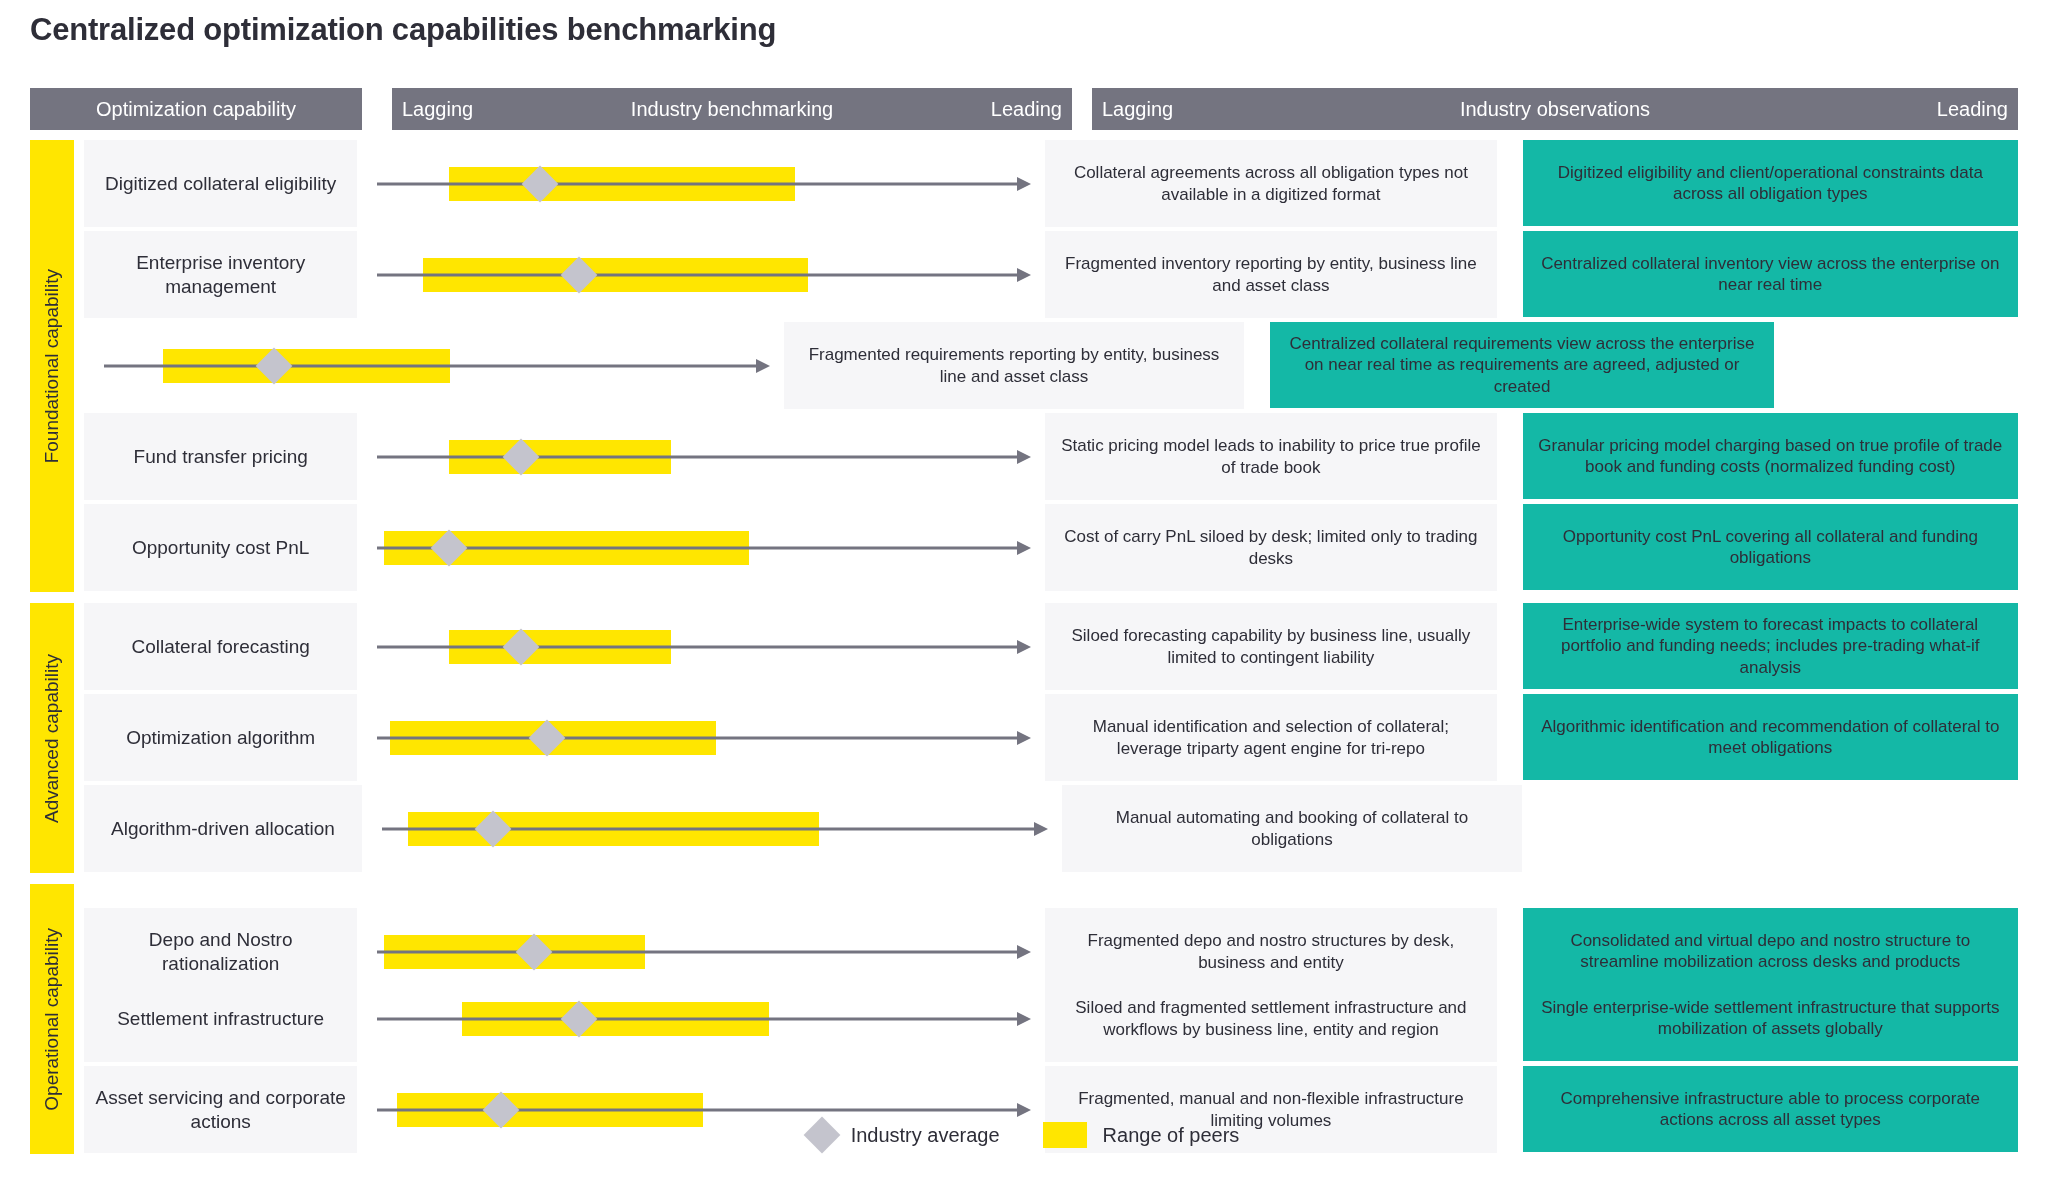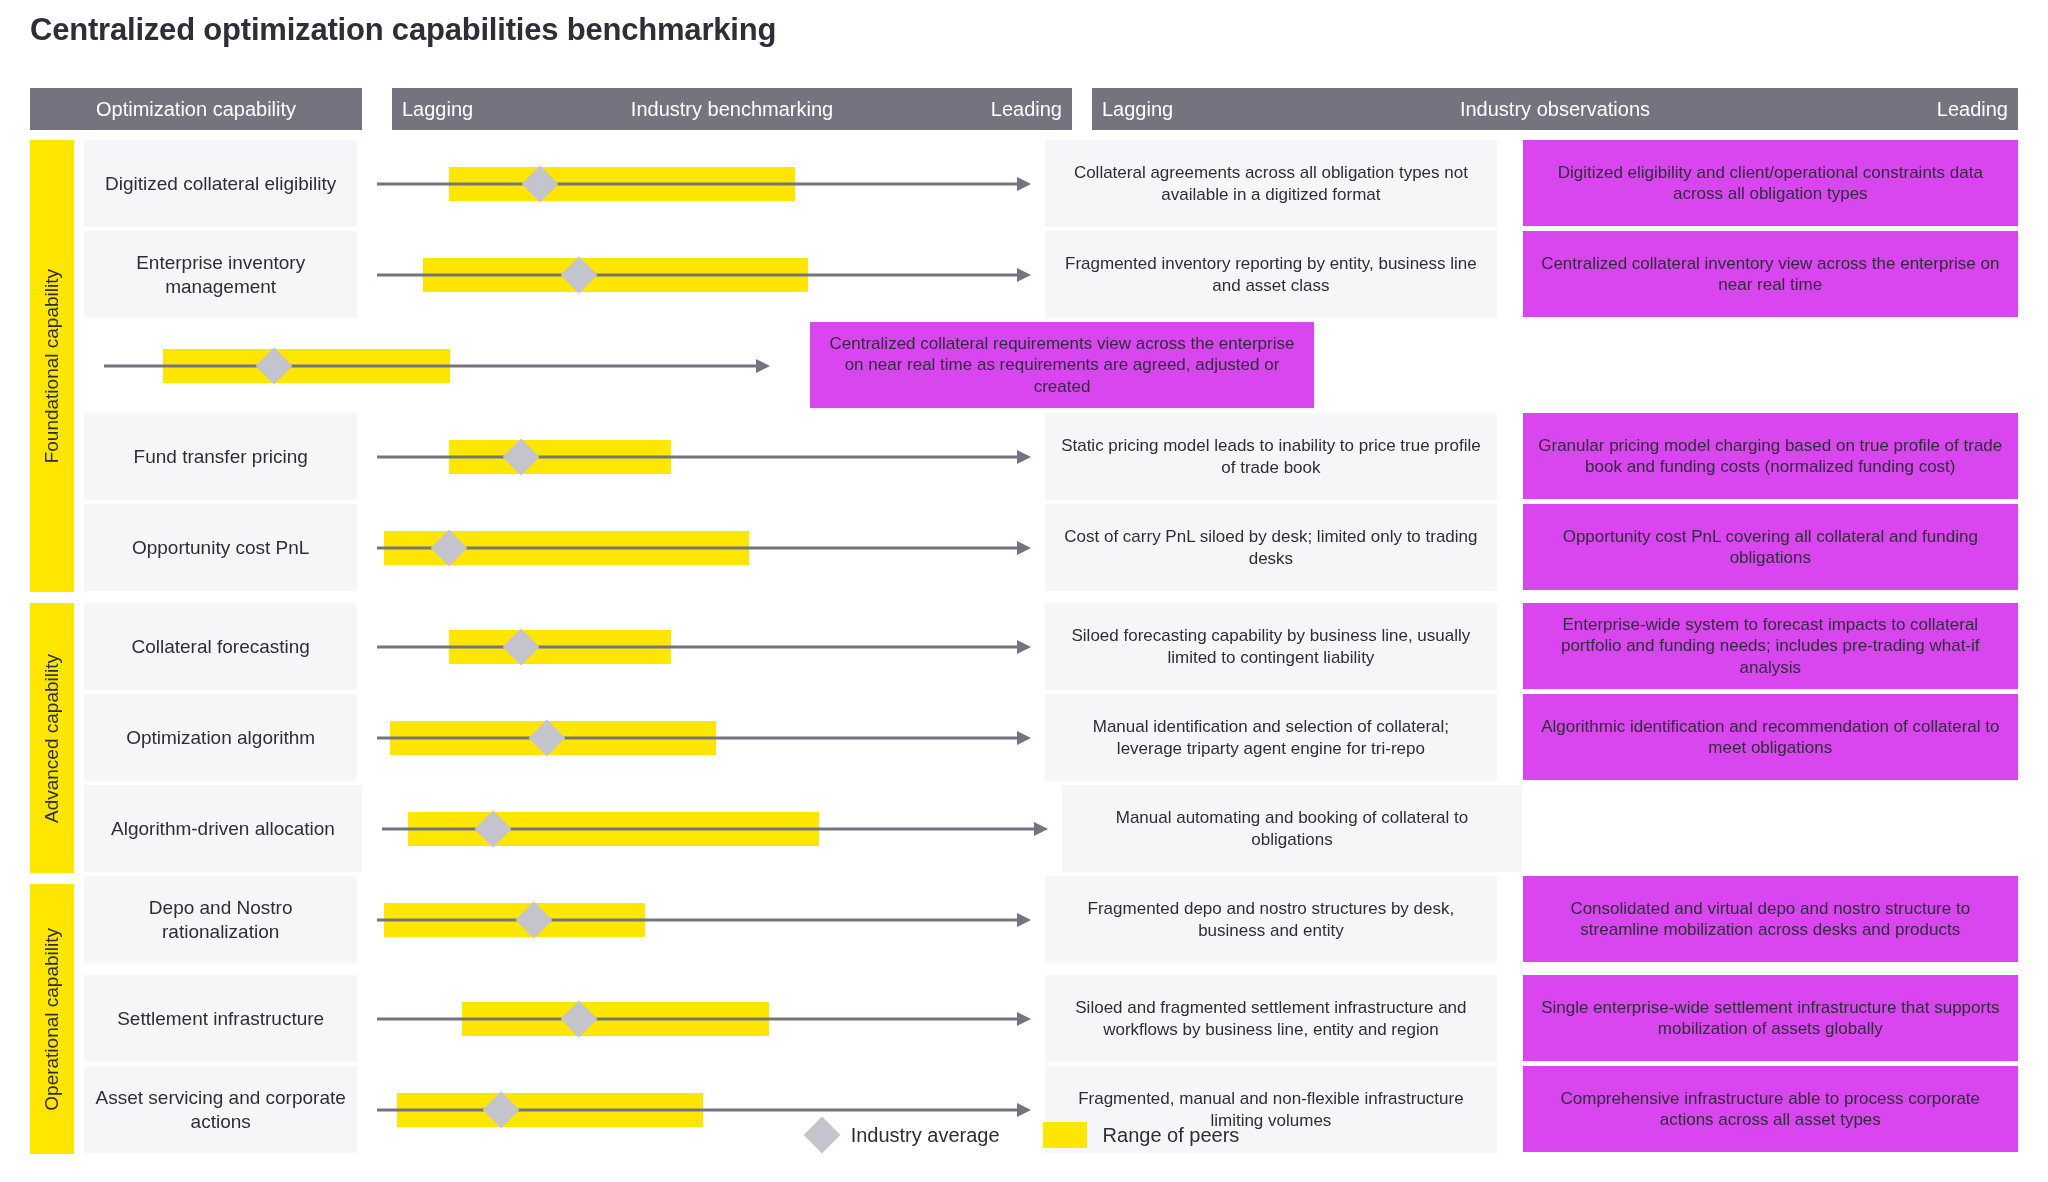--- a/index.html
+++ b/index.html
@@ -135,21 +135,21 @@
     text-align: center;
     font-size: 17px;
     color: #2e2e38;
     padding: 6px 14px;
     line-height: 1.25;
     border-bottom: 1px solid #ffffff;
   }
   .spacer { width: 26px; }
   .cell-lead {
     width: 504px;
-    background: #d946ef;
+    background: #14b8a6;
     display: flex; align-items: center; justify-content: center;
     text-align: center;
     font-size: 17px;
     color: #2e2e38;
     padding: 6px 14px;
     line-height: 1.25;
     border-bottom: 2px solid #ffffff;
   }
 
   
@@ -234,20 +234,21 @@
         <div class="spacer"></div>
         <div class="cell-lead">Centralized collateral inventory view across the enterprise on near real time</div>
       </div>
       <div class="row" style="top: 322px; height: 88px;">
         <div class="cell-bench">
           <div class="range" style="left: 78.68px; width: 286.88px;"></div>
           <div class="axis"></div>
           <div class="arrow"></div>
           <div class="diamond" style="left: 189.52px;"></div>
         </div>
+        <div class="cell-obs">Fragmented requirements reporting by entity, business line and asset class</div>
         <div class="spacer"></div>
         <div class="cell-lead">Centralized collateral requirements view across the enterprise on near real time as requirements are agreed, adjusted or created</div>
       </div>
       <div class="row" style="top: 413px; height: 88px;">
         <div class="cell-cap">Fund transfer pricing</div>
         <div class="cell-bench">
           <div class="range" style="left: 91.72px; width: 221.68px;"></div>
           <div class="axis"></div>
           <div class="arrow"></div>
           <div class="diamond" style="left: 163.44px;"></div>
@@ -296,21 +297,21 @@
         <div class="cell-cap">Algorithm-driven allocation</div>
         <div class="cell-bench">
           <div class="range" style="left: 46.08px; width: 410.76px;"></div>
           <div class="axis"></div>
           <div class="arrow"></div>
           <div class="diamond" style="left: 130.84px;"></div>
         </div>
         <div class="cell-obs">Manual automating and booking of collateral to obligations</div>
         <div class="spacer"></div>
       </div>
-      <div class="row" style="top: 876px; height: 88px;">
+      <div class="row" style="top: 908px; height: 88px;">
         <div class="cell-cap">Depo and Nostro rationalization</div>
         <div class="cell-bench">
           <div class="range" style="left: 26.52px; width: 260.8px;"></div>
           <div class="axis"></div>
           <div class="arrow"></div>
           <div class="diamond" style="left: 176.48px;"></div>
         </div>
         <div class="cell-obs">Fragmented depo and nostro structures by desk, business and entity</div>
         <div class="spacer"></div>
         <div class="cell-lead">Consolidated and virtual depo and nostro structure to streamline mobilization across desks and products</div>

